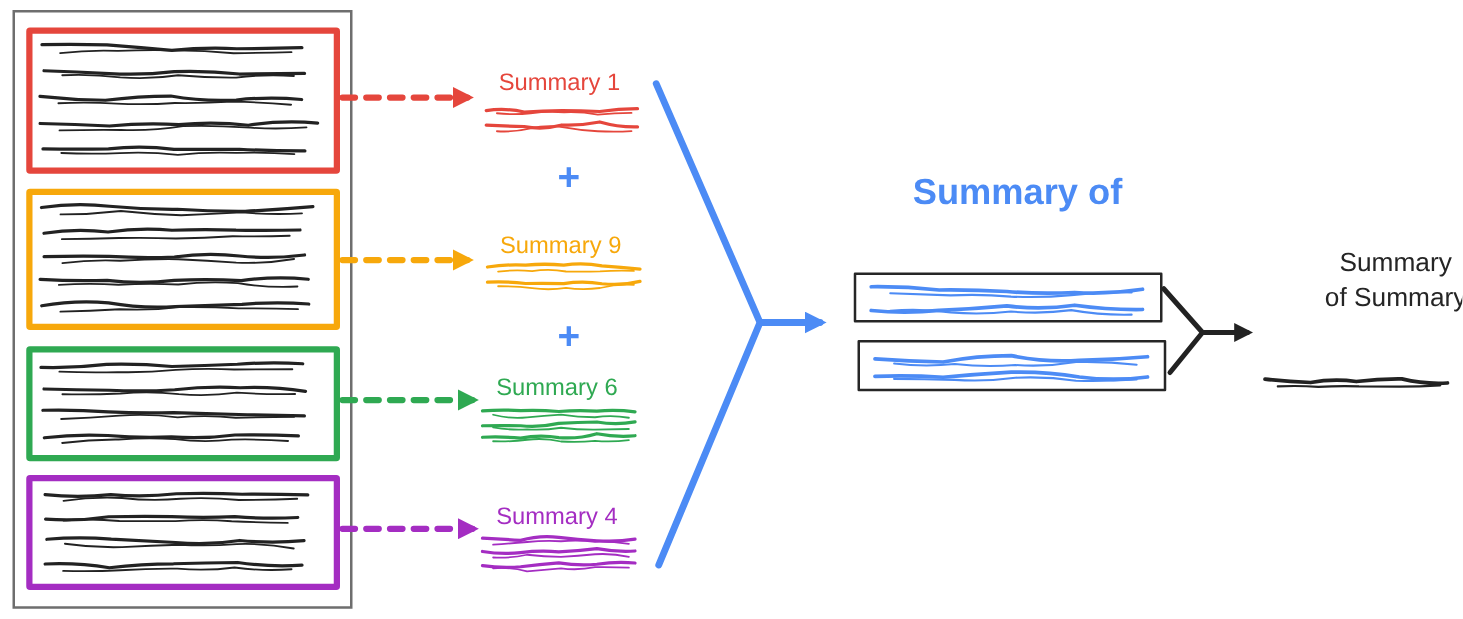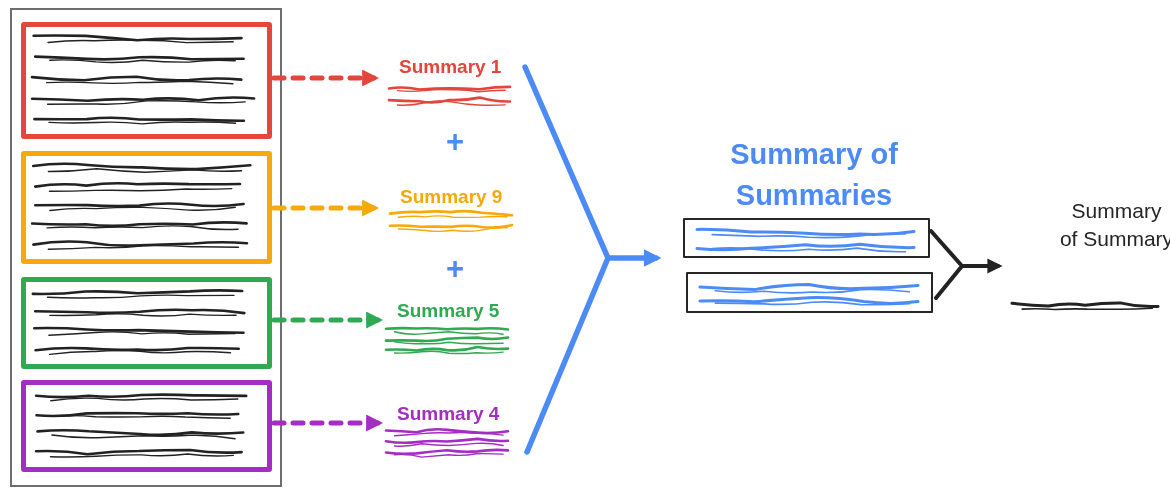--- a/index.html
+++ b/index.html
@@ -19,21 +19,21 @@
   .doc{
     position:absolute;
     border:5px solid #000;
     border-radius:3px;
     box-sizing:border-box;
     background:#ffffff;
   }
   .overlay{position:absolute;left:0;top:0;width:1170px;height:495px;}
   .label{
     position:absolute;
-    font-size:19px;font-weight:700;line-height:1.05;
+    font-size:19px;font-weight:400;line-height:1.05;
     white-space:nowrap;
   }
   .c-red{color:var(--c-red);}
   .c-yellow{color:var(--c-yellow);}
   .c-green{color:var(--c-green);}
   .c-purple{color:var(--c-purple);text-align:right;}
   .plus{
     position:absolute;
     width:32px;text-align:center;
     font-size:31px;font-weight:800;line-height:30px;
@@ -192,29 +192,28 @@
         <path d="M715.3,290.8 Q739.5,293.7 763.8,291.2 Q788.0,294.0 812.3,292.0 Q836.5,293.7 860.8,289.6 Q885.0,289.0 909.3,291.8" fill="none" stroke="#4C8BF5" stroke-width="1.6500000000000001" stroke-linecap="round"></path>
         <path d="M700.0,301.1 Q727.3,300.2 754.5,301.8 Q781.8,299.3 809.0,297.7 Q836.3,297.0 863.5,301.6 Q890.8,305.2 918.0,301.6" fill="none" stroke="#4C8BF5" stroke-width="3" stroke-linecap="round"></path>
         <path d="M715.3,303.1 Q739.5,303.3 763.8,303.9 Q788.0,305.5 812.3,302.2 Q836.5,301.0 860.8,304.6 Q885.0,305.2 909.3,303.6" fill="none" stroke="#4C8BF5" stroke-width="1.6500000000000001" stroke-linecap="round"></path>
         <path d="M1012.0,303.3 Q1030.3,305.3 1048.5,306.0 Q1066.8,302.6 1085.0,305.2 Q1103.3,302.9 1121.5,303.1 Q1139.8,307.5 1158.0,306.4" fill="none" stroke="#222222" stroke-width="3" stroke-linecap="round"></path>
         <path d="M1022.2,309.1 Q1038.5,308.2 1054.7,309.5 Q1070.9,308.6 1087.2,309.1 Q1103.4,309.2 1119.7,309.3 Q1135.9,309.3 1152.2,308.3" fill="none" stroke="#222222" stroke-width="1.6500000000000001" stroke-linecap="round"></path>
       </g>
   </svg>
 
   <div class="label c-red" style="left:399px;top:57px;">Summary 1</div>
   <div class="label c-yellow" style="left:400px;top:187px;">Summary 9</div>
-  <div class="label c-green" style="left:397px;top:301px;">Summary 5</div>
+  <div class="label c-green" style="left:397px;top:301px;">Summary 6</div>
   <div class="label c-purple" style="left:397px;top:404px;">Summary 4</div>
 
   <div class="plus" style="left:439px;top:127px;">+</div>
   <div class="plus" style="left:439px;top:254px;">+</div>
 
   <div class="sos-title">
     <div>Summary of</div>
-    <div>Summaries</div>
   </div>
 
   <div class="final-title">
     <div>Summary</div>
     <div>of Summary</div>
   </div>
 
 </div>
 
 </body></html>

